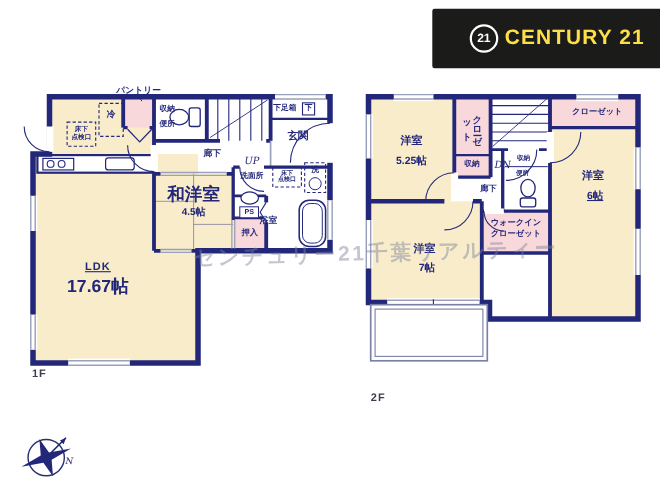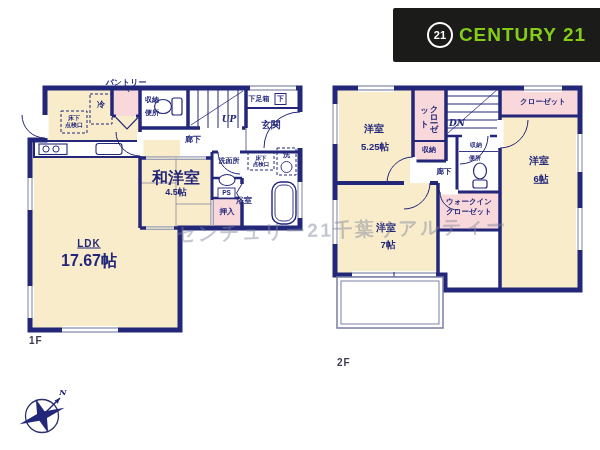--- a/index.html
+++ b/index.html
@@ -2,35 +2,35 @@
 <html><head>
 <meta charset="utf-8">
 <style>
   html,body{margin:0;padding:0;background:#fff;}
   #stage{position:relative;width:600px;height:450px;background:#ffffff;overflow:hidden;
          font-family:"Liberation Sans","DejaVu Sans",sans-serif;}
   svg{position:absolute;left:0;top:0;}
   .lbl{position:absolute;transform:translate(-50%,-50%);color:#23277a;font-weight:700;
        white-space:nowrap;text-align:center;line-height:1.1;}
   .pre{white-space:pre-line;}
-  .it{font-style:italic;font-family:"DejaVu Serif","Liberation Serif",serif;font-weight:700;}
+  .it{font-style:italic;font-family:"DejaVu Serif","Liberation Serif",serif;font-weight:400;margin-top:28px;}
   .vtext{writing-mode:vertical-rl;text-orientation:upright;transform:translate(-50%,0);
          height:29px;line-height:9.5px;letter-spacing:0;white-space:normal;}
   .wrap{white-space:normal;width:48px;line-height:1.3;}
   .floorlab{transform:translate(0,-50%);color:#3c3c52;letter-spacing:1px;}
   #wm{position:absolute;left:176px;top:216px;width:420px;color:rgba(125,130,152,0.45);
       font-size:19px;letter-spacing:2.5px;font-weight:700;transform:rotate(-1.5deg);
       white-space:nowrap;z-index:5;}
   #logo{position:absolute;left:393px;top:8px;width:195px;height:54px;background:#1b1b19;
         border-radius:2px;display:flex;flex-direction:column;align-items:center;
         justify-content:center;z-index:6;padding-left:16px;}
   #logo .row{display:flex;align-items:center;gap:6px;}
   #logo .ring{width:22px;height:22px;border:2.5px solid #fff;border-radius:50%;color:#fff;
         font-size:11px;font-weight:700;display:flex;align-items:center;justify-content:center;}
-  #logo .brand{color:#84cc16;font-size:19px;font-weight:700;letter-spacing:1px;}
+  #logo .brand{color:#fde047;font-size:19px;font-weight:700;letter-spacing:1px;}
   #logo .sub{color:#fff;font-size:12px;letter-spacing:2px;margin-top:2px;}
 </style>
 </head>
 <body>
 
 <div id="stage">
 
 <svg width="600" height="450" viewBox="0 0 600 450">
 
   <g>
@@ -250,21 +250,21 @@
 <div class="lbl" style="left:226.5px;top:193px;font-size:6.5px;">PS</div>
 <div class="lbl" style="left:244px;top:201px;font-size:8px;">浴室</div>
 <div class="lbl" style="left:227px;top:212px;font-size:7.5px;">押入</div>
 <div class="lbl" style="left:176px;top:178px;font-size:16px;">和洋室</div>
 <div class="lbl" style="left:176px;top:193px;font-size:9px;text-align:center;">4.5帖</div>
 <div class="lbl" style="left:89px;top:243px;font-size:10px;letter-spacing:1px;text-decoration:underline;">LDK</div>
 <div class="lbl" style="left:89px;top:261px;font-size:16px;">17.67帖</div>
 <div class="lbl floorlab" style="left:29px;top:340px;font-size:10px;text-align:right;">1F</div>
 
 <div class="lbl" style="left:374px;top:128px;font-size:10px;">洋室</div>
-<div class="lbl" style="left:353px;top:147px;font-size:9.5px;padding-left:44px;">5.25帖</div>
+<div class="lbl" style="left:374px;top:147px;font-size:9.5px;">5.25帖</div>
 <div class="lbl vtext" style="left:429px;top:99px;font-size:8.5px;">クローゼット</div>
 <div class="lbl" style="left:429px;top:150px;font-size:7px;">収納</div>
 <div class="lbl it" style="left:457px;top:124px;font-size:9px;">DN</div>
 <div class="lbl" style="left:543px;top:102px;font-size:7.5px;">クローゼット</div>
 <div class="lbl" style="left:476px;top:145px;font-size:6px;">収納</div>
 <div class="lbl" style="left:475px;top:158px;font-size:6px;">便所</div>
 <div class="lbl" style="left:444px;top:172px;font-size:7.5px;">廊下</div>
 <div class="lbl wrap" style="left:469px;top:207px;font-size:7.5px;">ウォークインクローゼット</div>
 <div class="lbl" style="left:386px;top:227px;font-size:10px;">洋室</div>
 <div class="lbl" style="left:388px;top:245px;font-size:9.5px;">7帖</div>

